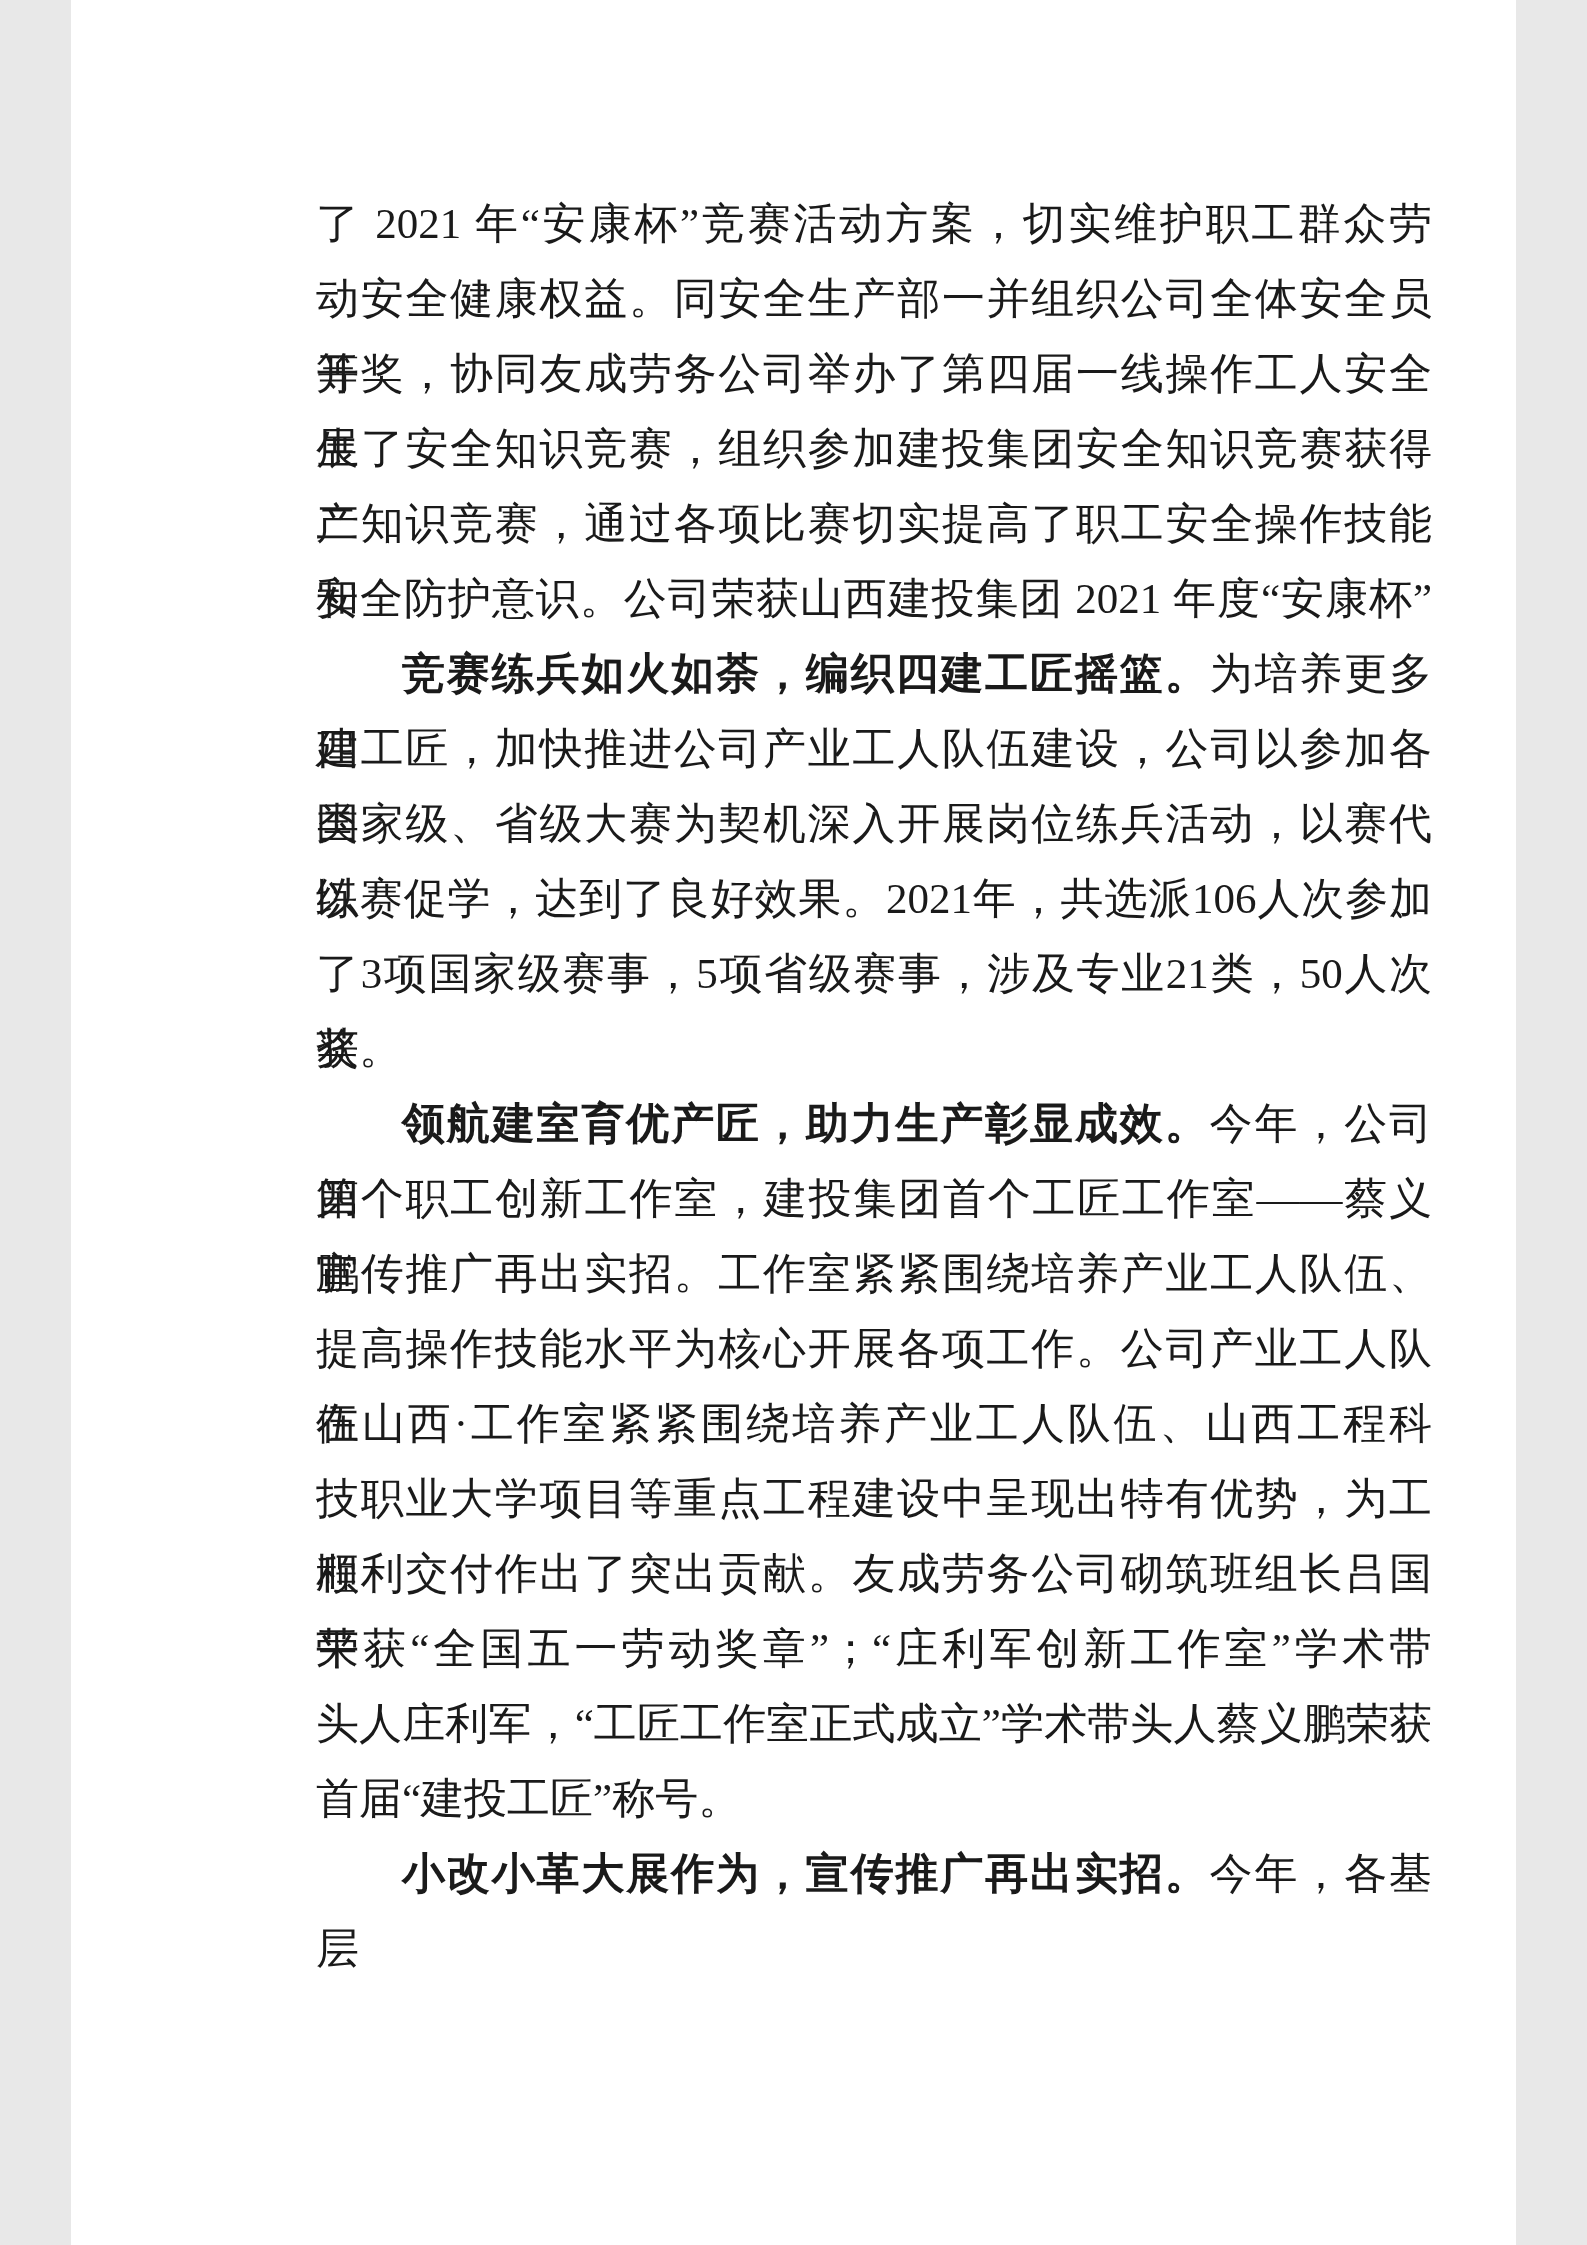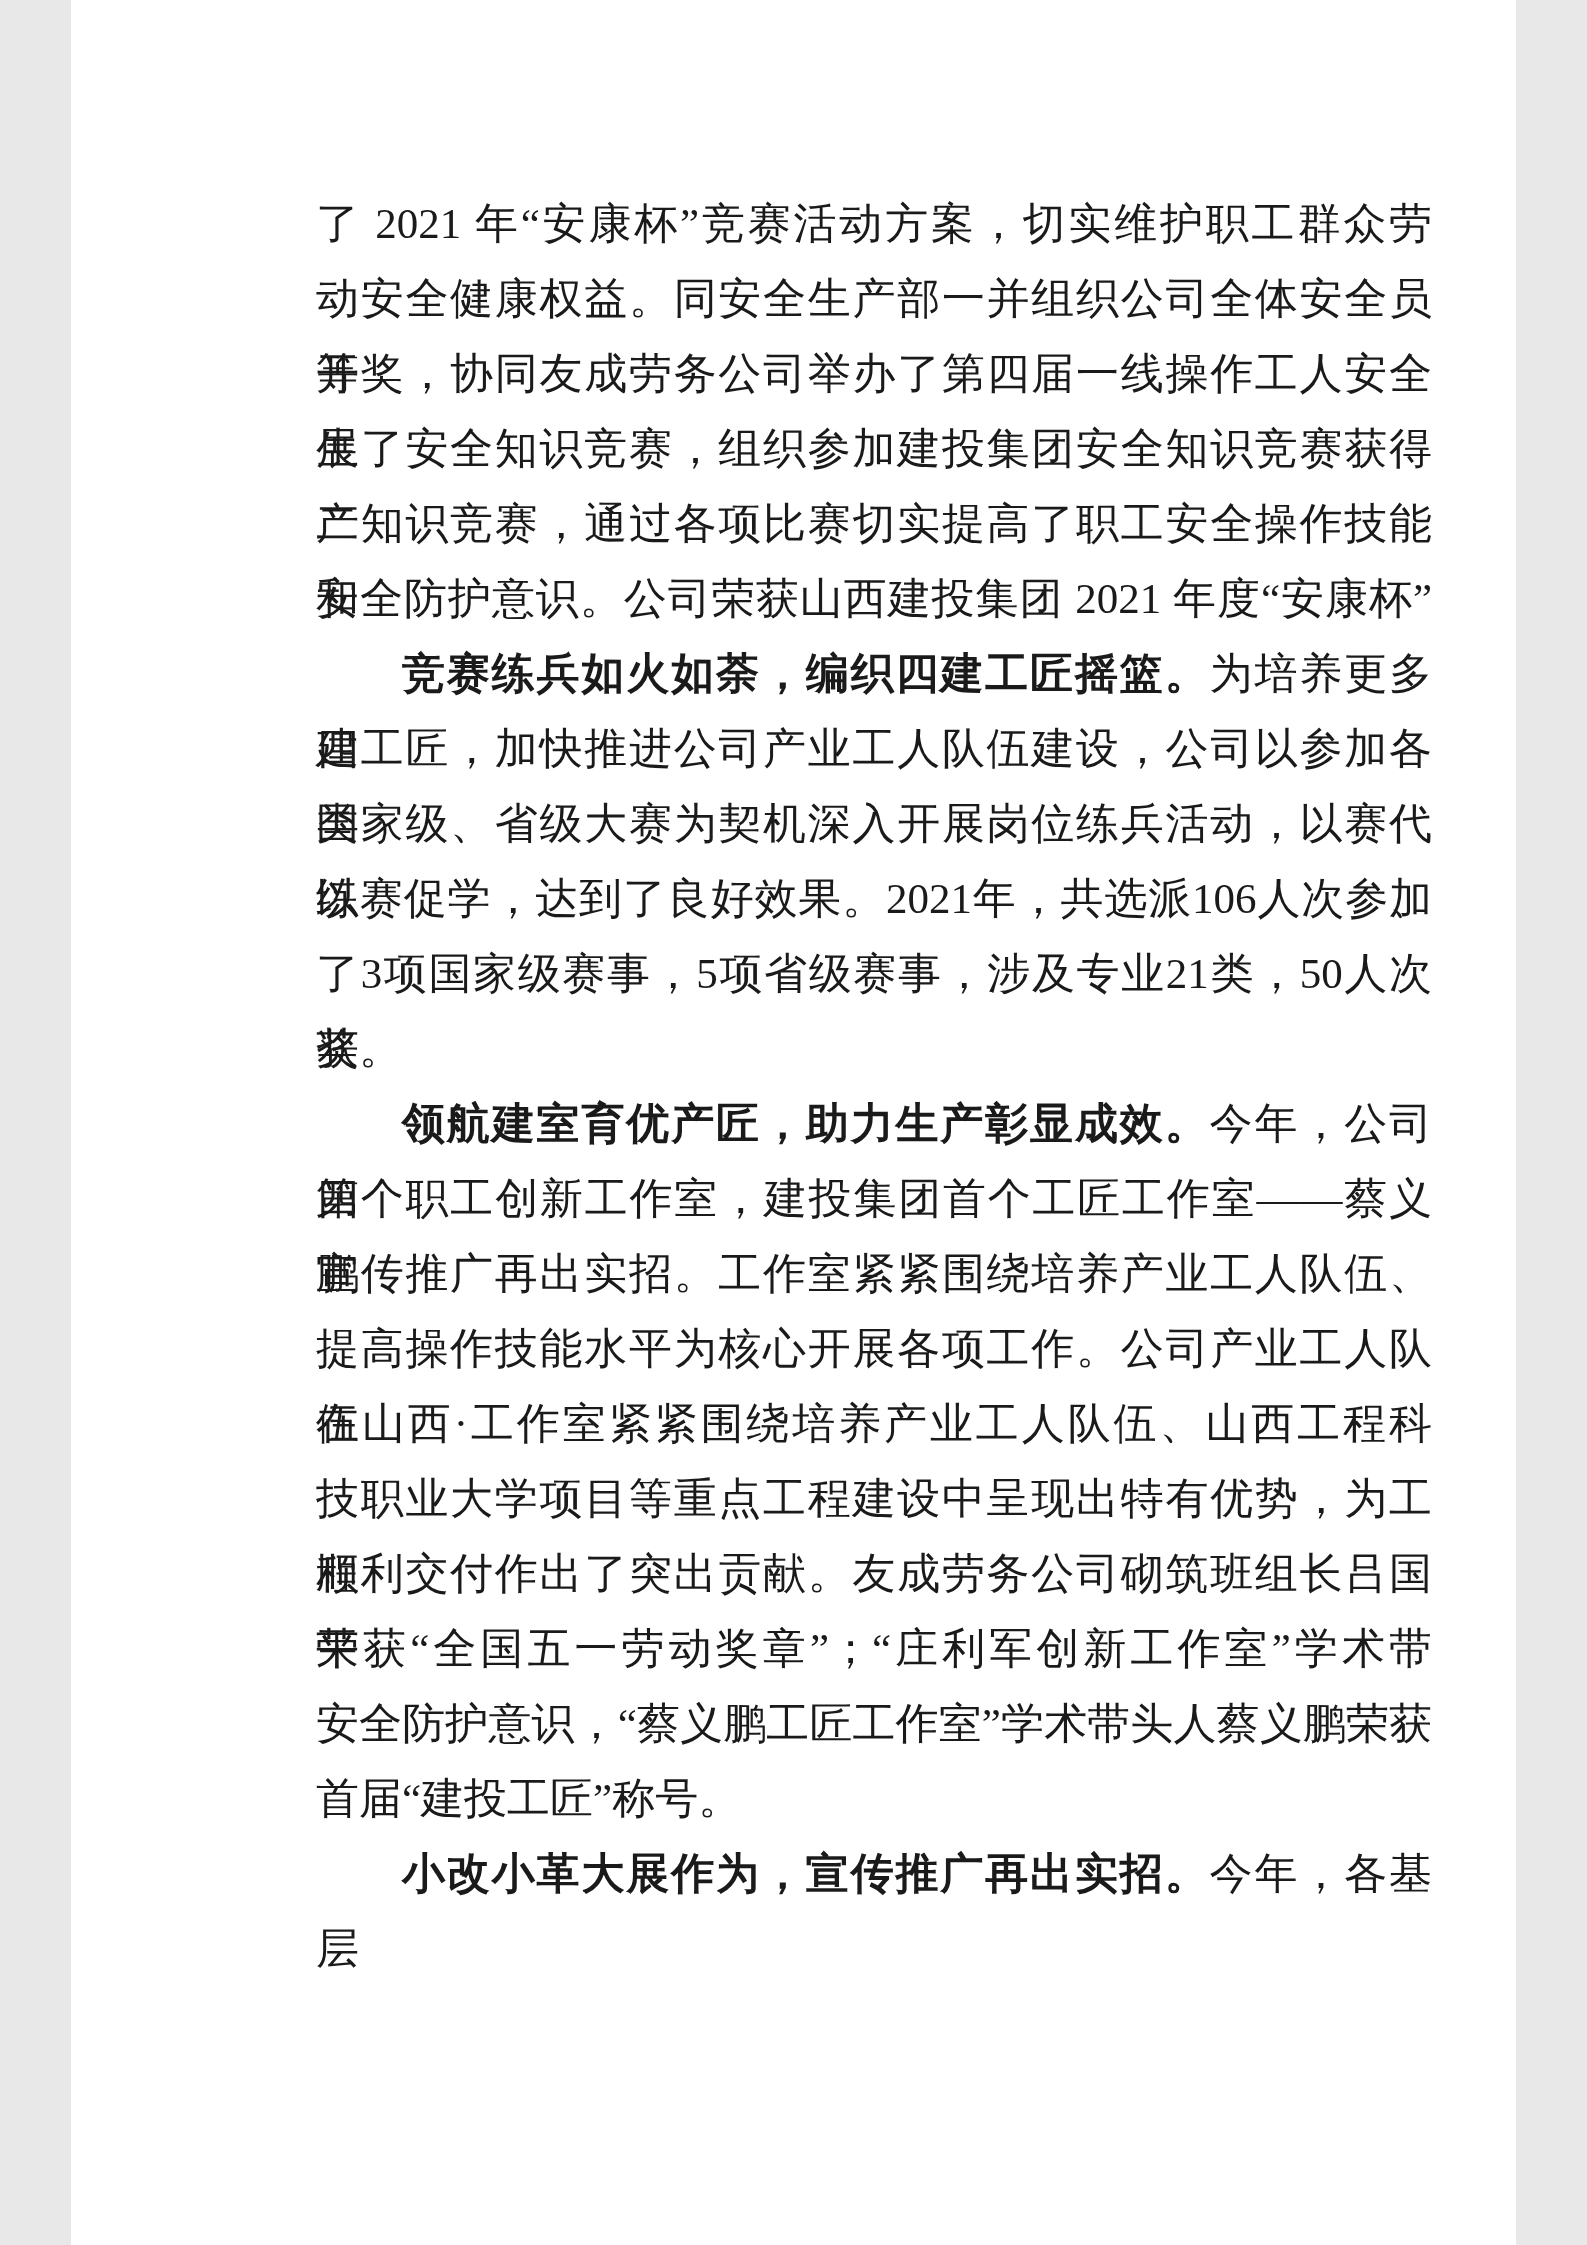--- a/index.html
+++ b/index.html
@@ -63,17 +63,17 @@
       <div class="line fill"><span class="seg">了3项国家级赛事，5项省级赛事，涉及专业21类，50人次获</span></div>
       <div class="line"><span class="seg">奖。</span></div>
       <div class="line fill indent"><span class="seg bold">领航建室育优产匠，助力生产彰显成效。</span><span class="seg">今年，公司第</span></div>
       <div class="line fill"><span class="seg">四个职工创新工作室，建投集团首个工匠工作室——蔡义鹏</span></div>
       <div class="line fill"><span class="seg">宣传推广再出实招。工作室紧紧围绕培养产业工人队伍、</span></div>
       <div class="line fill"><span class="seg">提高操作技能水平为核心开展各项工作。公司产业工人队伍</span></div>
       <div class="line fill"><span class="seg">在山西·工作室紧紧围绕培养产业工人队伍、山西工程科</span></div>
       <div class="line fill"><span class="seg">技职业大学项目等重点工程建设中呈现出特有优势，为工程</span></div>
       <div class="line fill"><span class="seg">顺利交付作出了突出贡献。友成劳务公司砌筑班组长吕国平</span></div>
       <div class="line fill"><span class="seg">荣获“全国五一劳动奖章”；“庄利军创新工作室”学术带</span></div>
-      <div class="line fill"><span class="seg">安全防护意识，“蔡义鹏工匠工作室”学术带头人蔡义鹏荣获</span></div>
+      <div class="line fill"><span class="seg">头人庄利军，“工匠工作室正式成立”学术带头人蔡义鹏荣获</span></div>
       <div class="line"><span class="seg">首届“建投工匠”称号。</span></div>
       <div class="line fill indent"><span class="seg bold">小改小革大展作为，宣传推广再出实招。</span><span class="seg">今年，各基层</span></div>
     </div>
 </div>
 
 </body></html>

